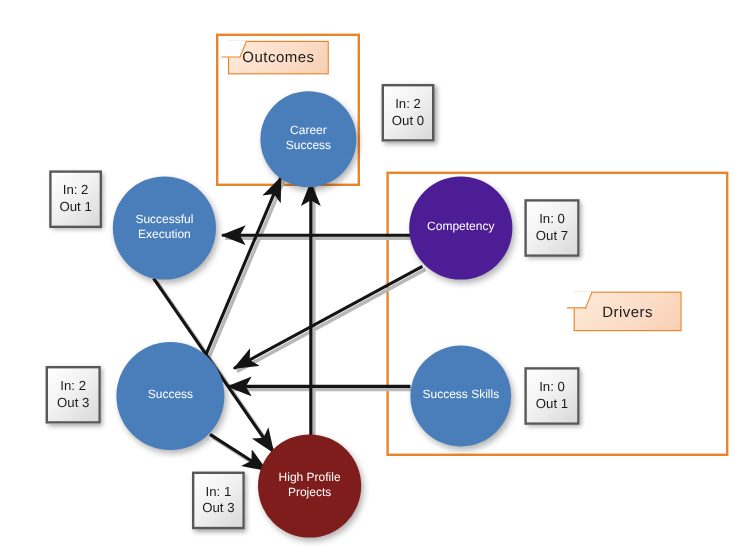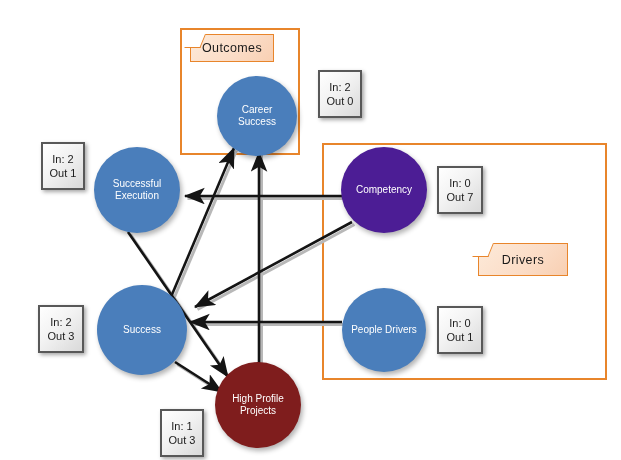--- a/index.html
+++ b/index.html
@@ -99,27 +99,27 @@
         <span>Out 7</span>
       </div>
       <div class="node" style="left: 97px; top: 285px; width: 90px; height: 90px; background: rgb(74, 126, 187);">
         <span class="lbl">Success</span>
       </div>
       <div class="deg" style="left: 38px; top: 305px; width: 46px; height: 48px; border-color: rgb(88, 88, 88);">
         <span>In: 2</span>
         <span>Out 3</span>
       </div>
       <div class="node" style="left: 342px; top: 288px; width: 84px; height: 84px; background: rgb(74, 126, 187);">
-        <span class="lbl">People Drivers</span>
+        <span class="lbl">Success Skills</span>
       </div>
       <div class="deg" style="left: 437px; top: 306px; width: 46px; height: 48px; border-color: rgb(88, 88, 88);">
         <span>In: 0</span>
         <span>Out 1</span>
       </div>
       <div class="node" style="left: 215px; top: 362px; width: 86px; height: 86px; background: #7f1d1d;">
         <span class="lbl">High Profile<br>Projects</span>
       </div>
-      <div class="deg" style="left: 160px; top: 393px; width: 44px; height: 48px; border-color: rgb(88, 88, 88); margin-top: 16px;">
+      <div class="deg" style="left: 160px; top: 393px; width: 44px; height: 48px; border-color: rgb(88, 88, 88);">
         <span>In: 1</span>
         <span>Out 3</span>
       </div>
     </div>
 </div>
 
 </body></html>

